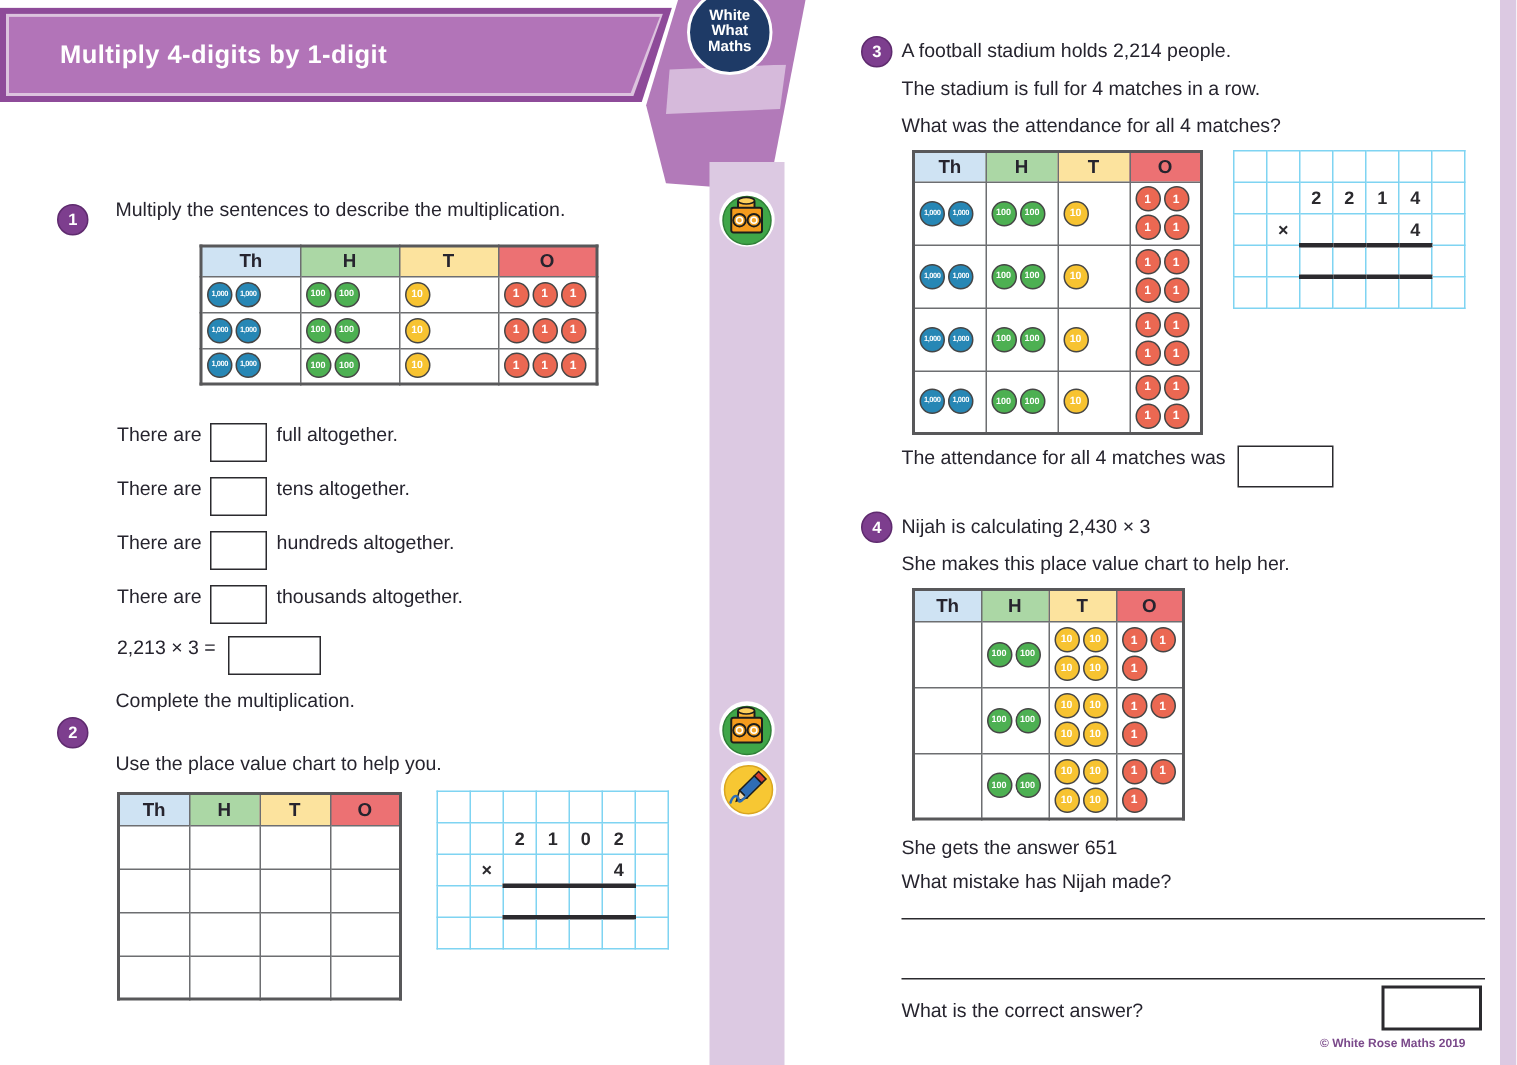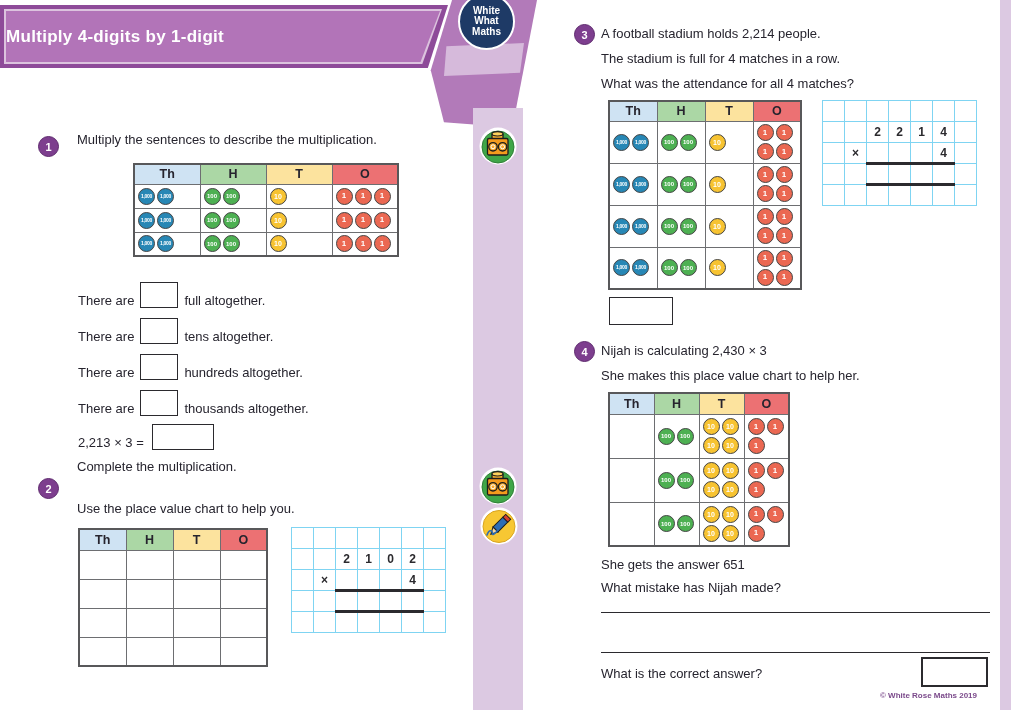--- a/index.html
+++ b/index.html
@@ -10,21 +10,21 @@
   .abs{position:absolute}
   .txt{font-size:13px;color:#26242e;white-space:nowrap}
 
   
   .banner-outer{left:0;top:5px;width:448px;height:63px;background:#8e4b99;
     clip-path:polygon(0 0,100% 0,95.5% 100%,0 100%)}
   .banner-light{left:4px;top:9px;width:438px;height:55px;background:#dcc3de;
     clip-path:polygon(0 0,100% 0,95.5% 100%,0 100%)}
   .banner-inner{left:6px;top:11px;width:434px;height:51px;background:#b274b8;
     clip-path:polygon(0 0,100% 0,95.5% 100%,0 100%);display:flex;align-items:center}
-  .banner-inner .title{color:#ffffff;font-weight:bold;font-size:17px;letter-spacing:.3px}
+  .banner-inner .title{padding-left:34px;color:#ffffff;font-weight:bold;font-size:17px;letter-spacing:.3px}
 
   
   .deco-band{left:425px;top:0;width:115px;height:130px;background:#b27ab9;
     clip-path:polygon(23.5% 0,97.4% 0,76% 98%,16.5% 94%,5% 54%)}
   .deco-quad{left:444px;top:43px;width:80px;height:33px;background:#d6badb;
     clip-path:polygon(3% 10%,100% 0,95% 90%,0 100%)}
   .strip{left:473px;top:108px;width:50px;height:602px;background:#dcc9e2}
   .strip-right{left:1000px;top:0;width:11px;height:710px;background:#dcc9e2}
 
   .logo{left:458px;top:-7px;width:57px;height:57px;border-radius:50%;
@@ -53,21 +53,21 @@
   .pv-q4 th{width:45px;height:21px}.pv-q4 td{width:45px;height:44px}
 
   
   .calc-grid{border-collapse:collapse;background:#fff}
   .calc-grid td{border:1.5px solid #7fd4f2;width:22px;height:21px;box-sizing:border-box;
     text-align:center;vertical-align:middle;font-size:12px;font-weight:bold;color:#2b2a2e;padding:0}
   .calc-grid td.dark-line{border-bottom:3px solid #2b2a2e}
 
   
   .box{border:1.6px solid #2b2a2e;background:#fff;box-sizing:border-box;display:inline-block}
-  .sentence{position:absolute;display:flex;align-items:flex-end}
+  .sentence{position:absolute;display:flex;align-items:flex-start}
   .sentence .box{width:38px;height:26px;margin:0 6px}
   .answer-line{position:absolute;width:389px;height:0;border-top:1.6px solid #2b2a2e}
   .copyright{font-size:8px;color:#7b4a8b;font-weight:bold}
 </style>
 </head>
 <body>
 
 <div class="abs deco-band"></div>
 <div class="abs deco-quad"></div>
 <div class="abs strip"></div>
@@ -547,20 +547,21 @@
             <td></td>
             <td></td>
             <td></td>
             <td></td>
           </tr>
         </tbody>
       </table>
     </div>
 
   <div class="sentence" style="left:601px;top:297px">
+    <span class="txt">The attendance for all 4 matches was</span>
     <span class="box" style="width:64px;height:28px;margin-left:8px"></span>
   </div>
 
   <div class="abs badge" style="left:574px;top:341px">
     <span>4</span>
   </div>
   <div class="abs txt" style="left:601px;top:343px">Nijah is calculating 2,430 × 3</div>
   <div class="abs txt" style="left:601px;top:368px">She makes this place value chart to help her.</div>
 
   <div class="abs pv-q4" style="left:608px;top:392px">

